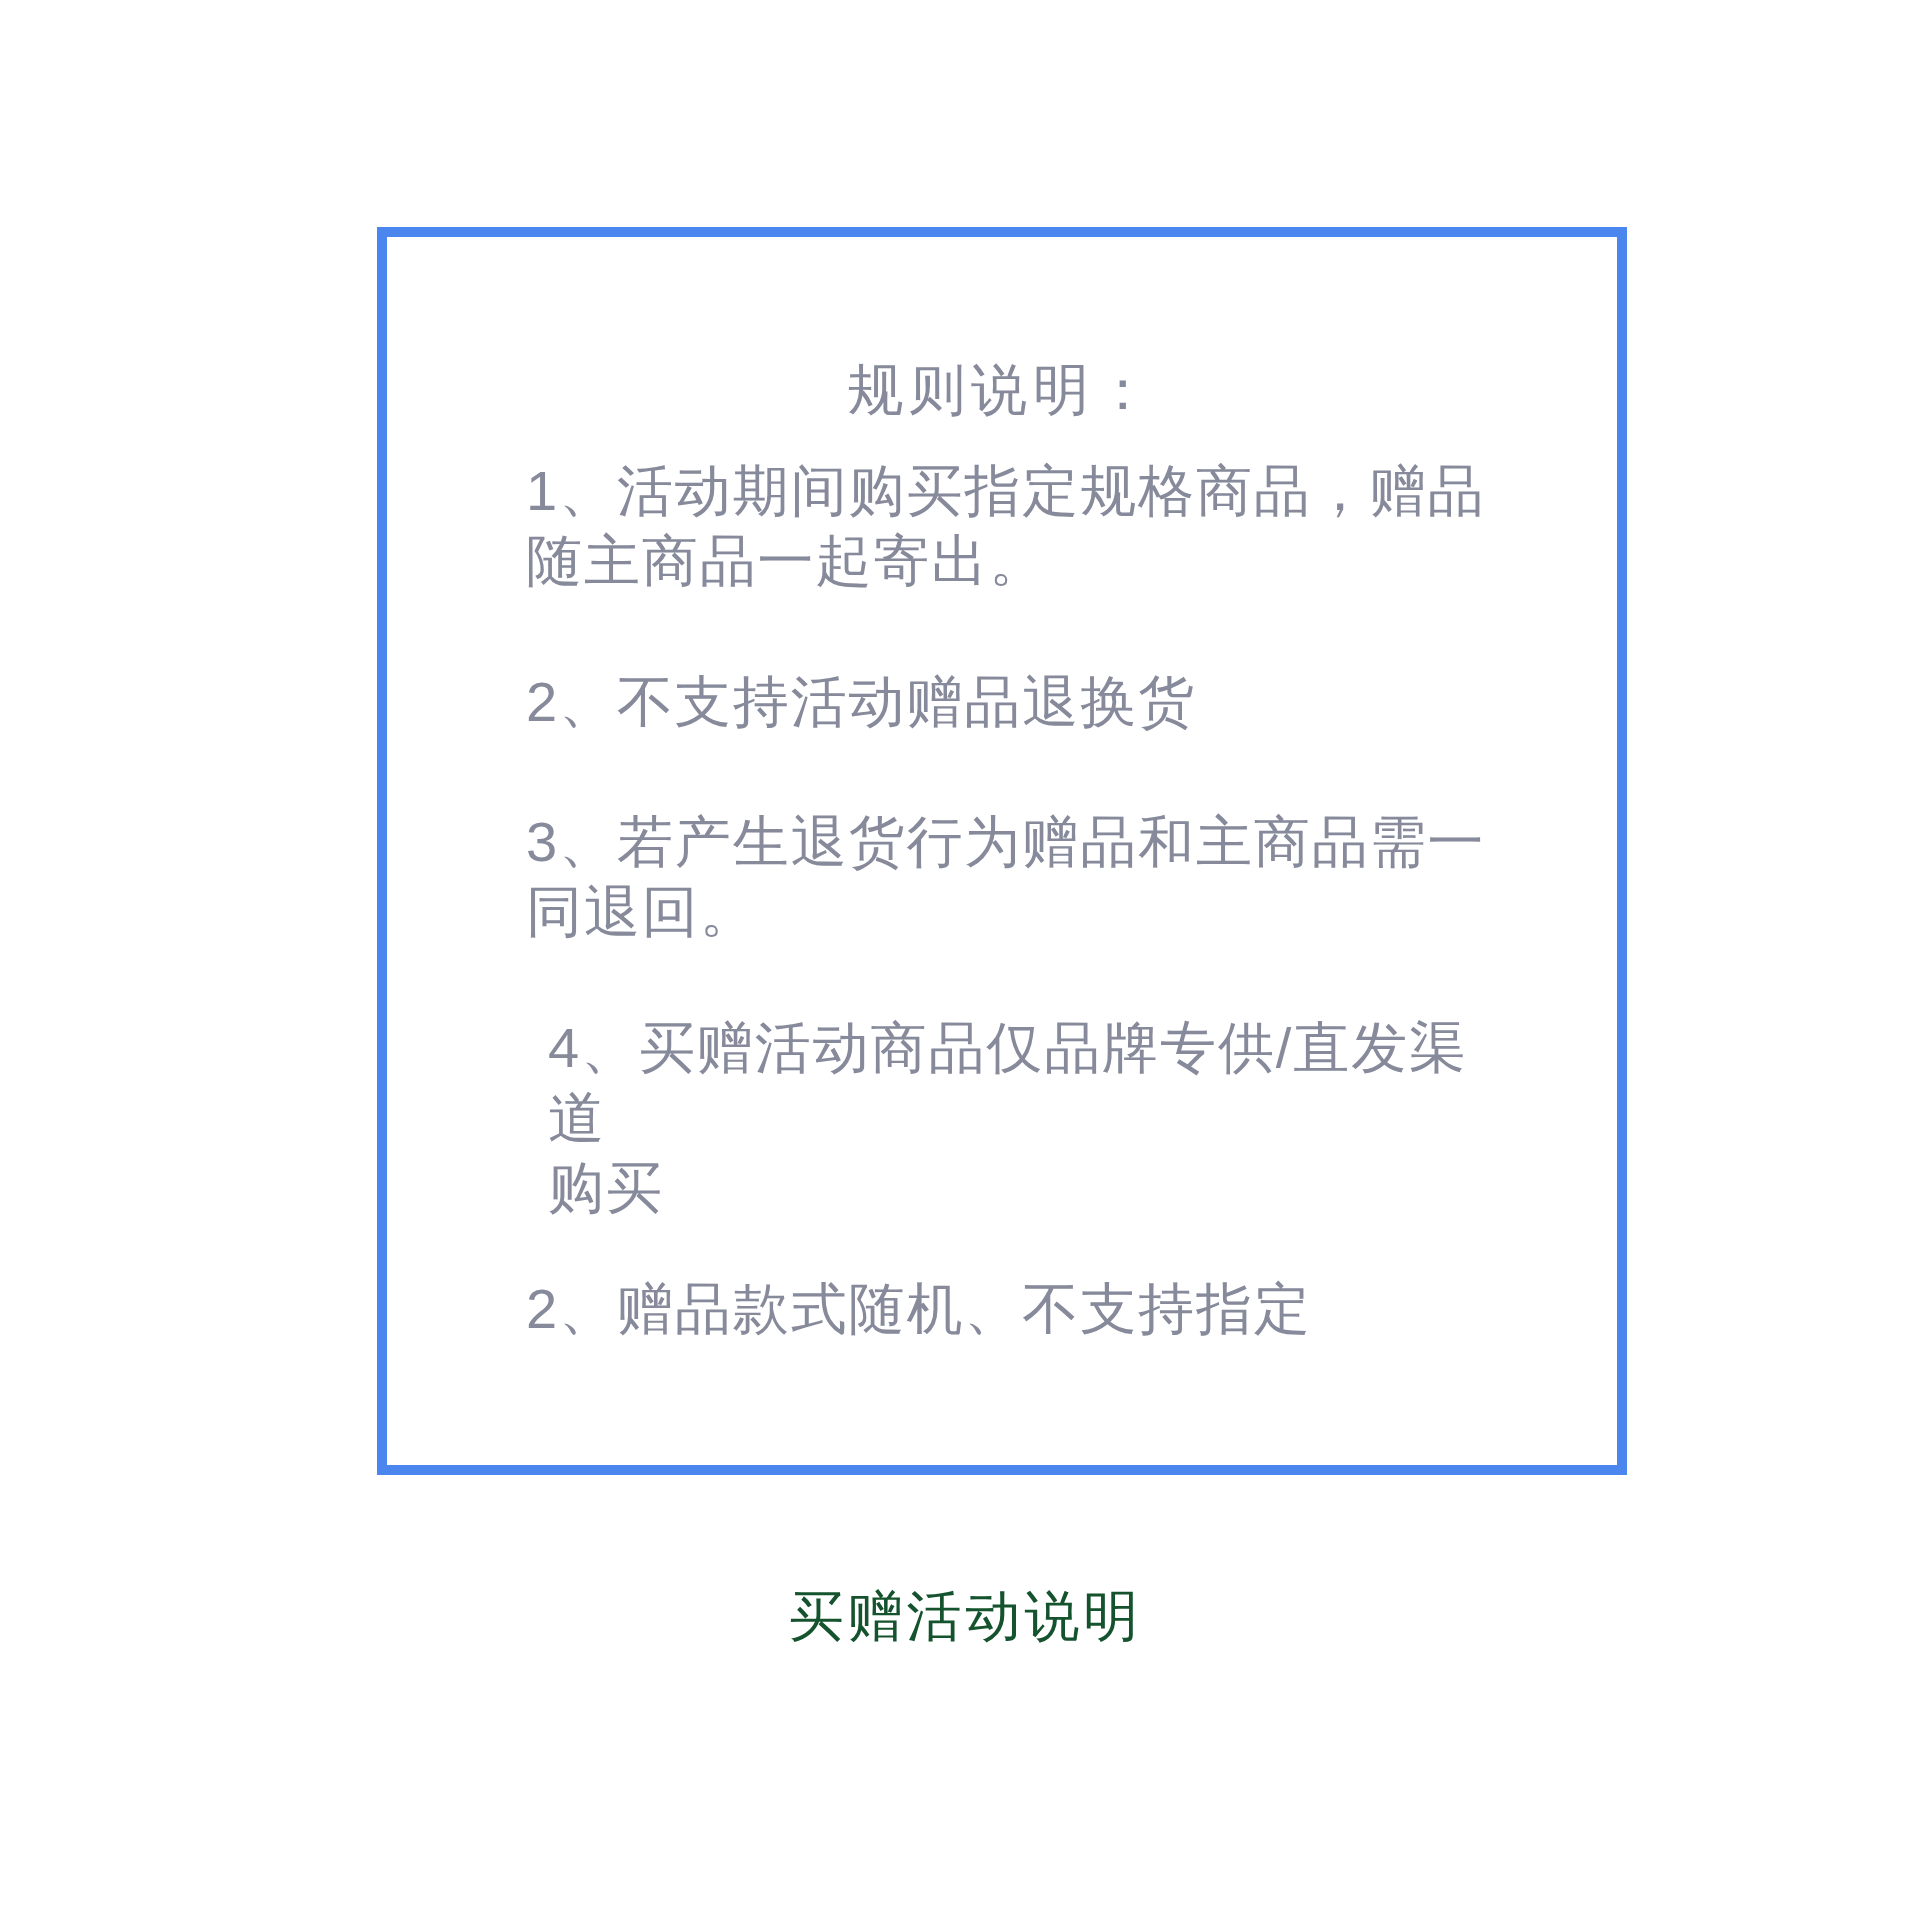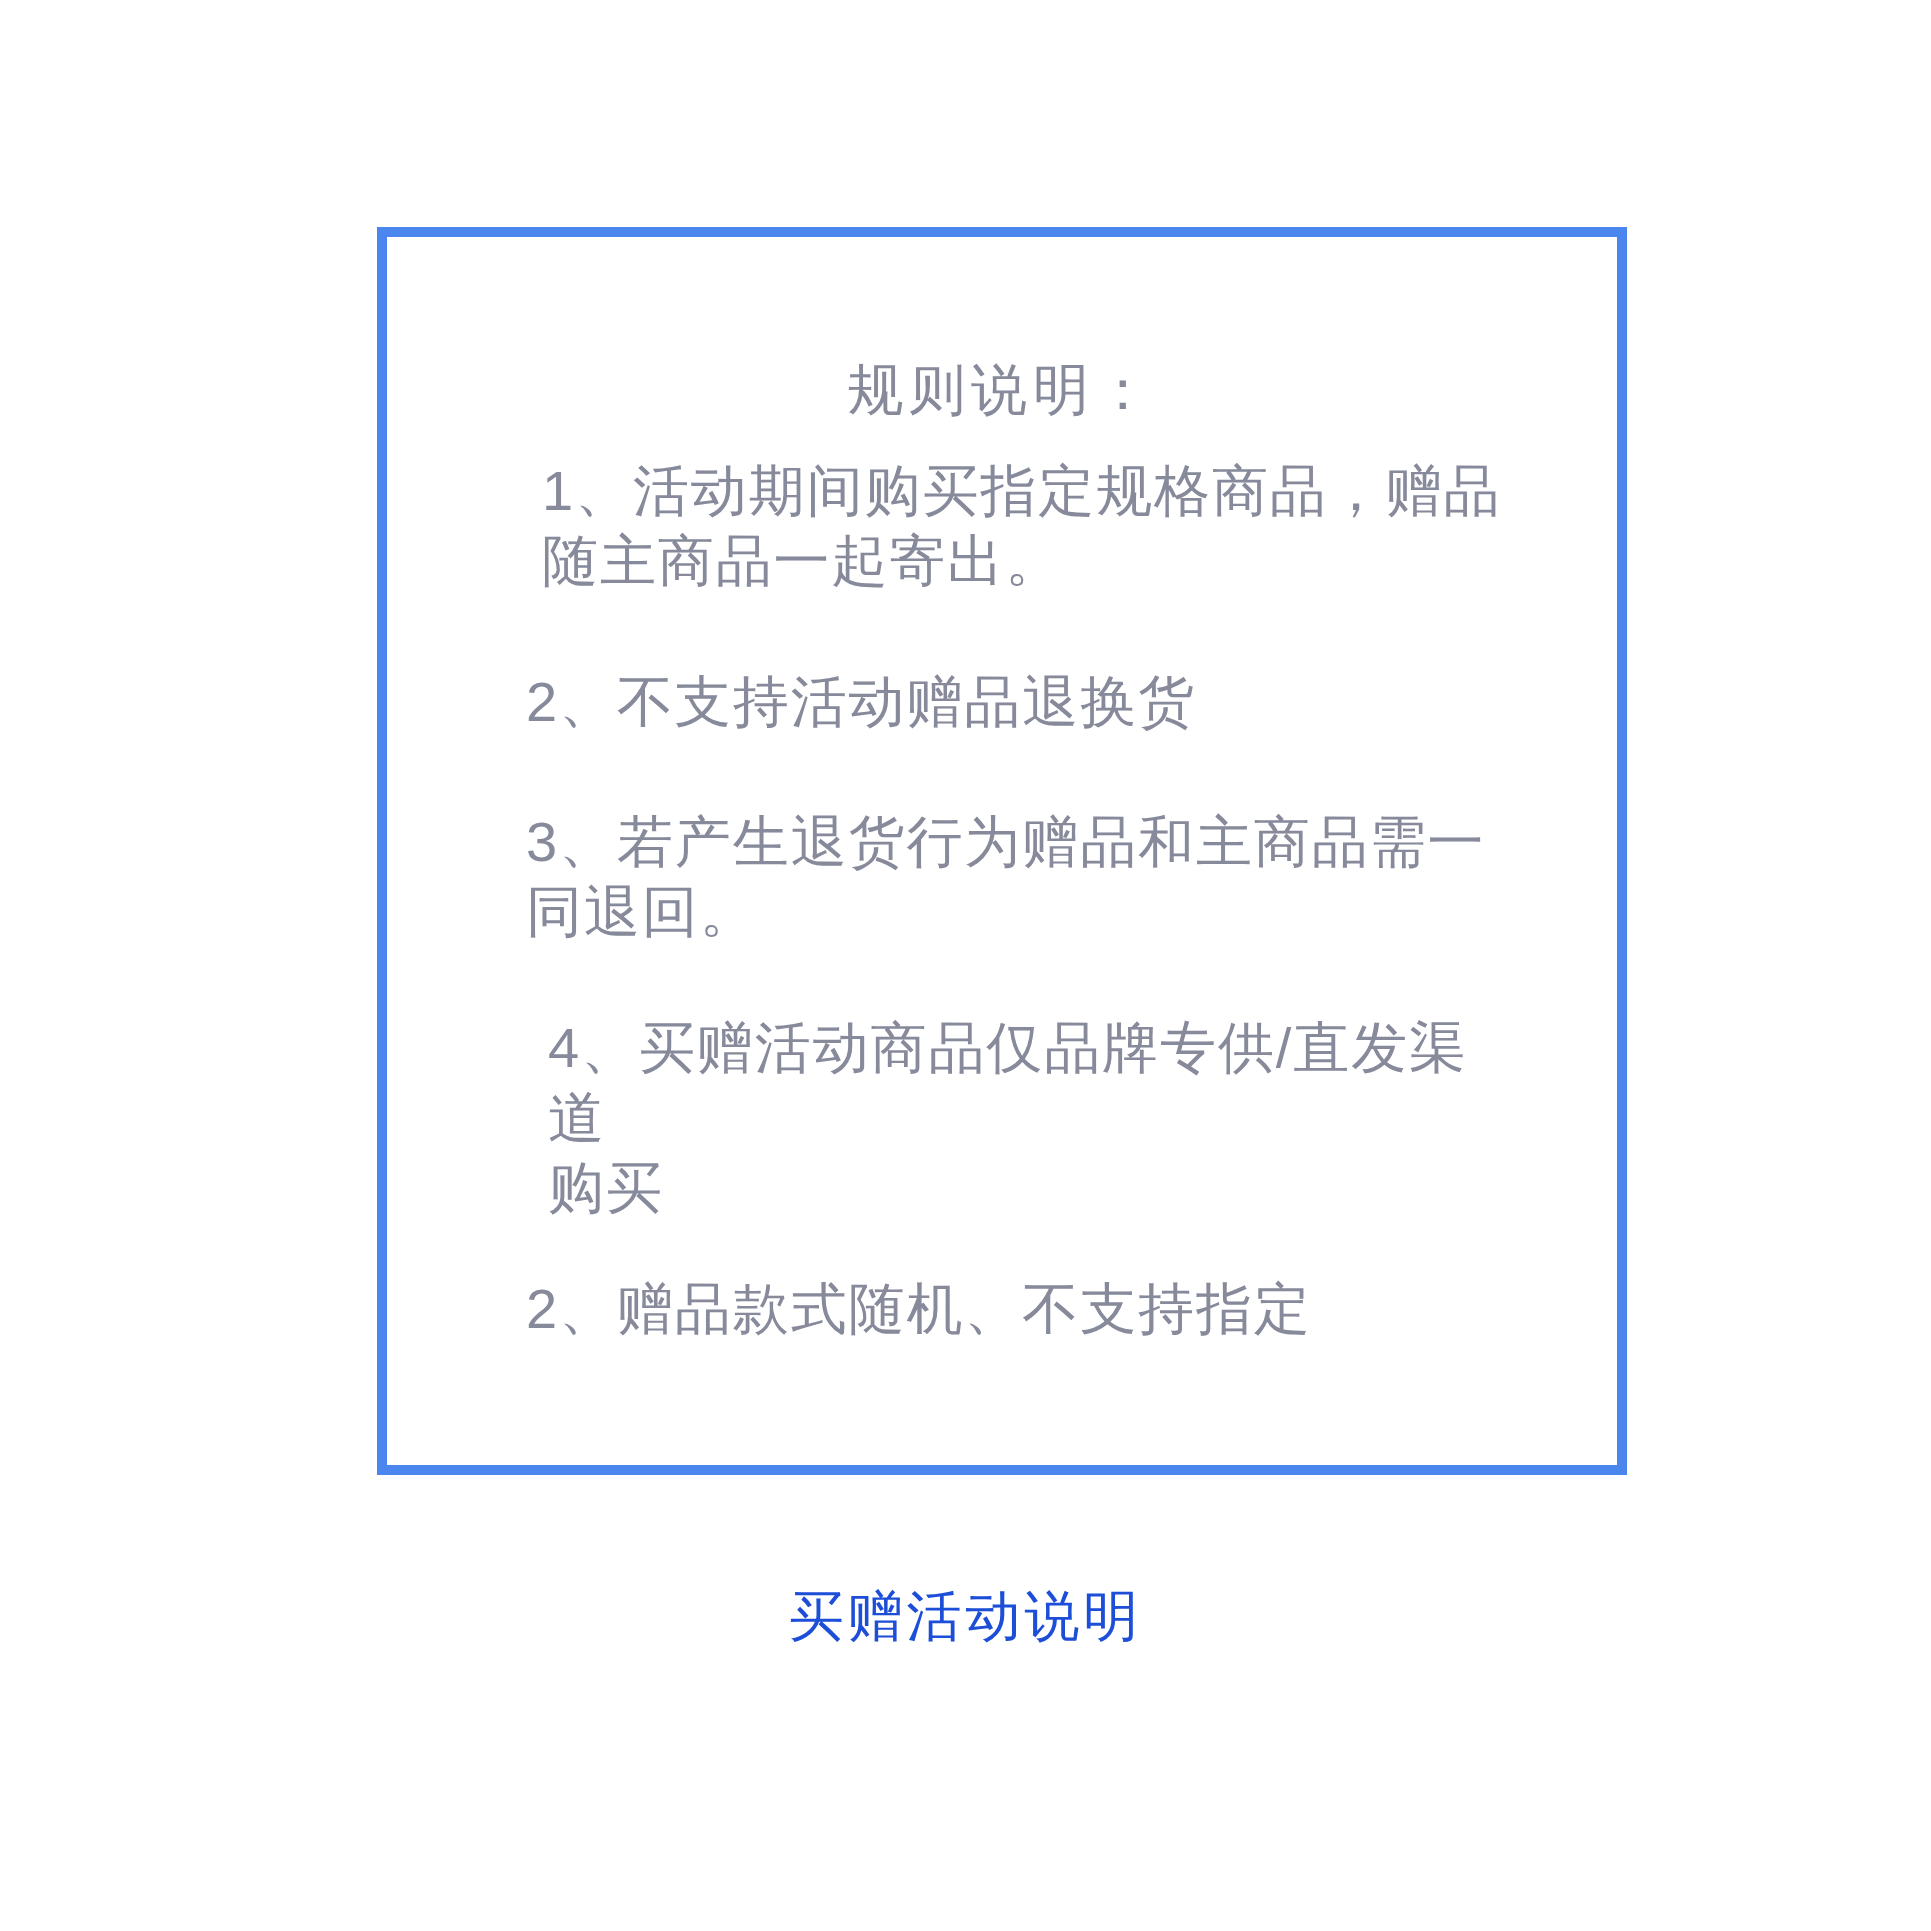--- a/index.html
+++ b/index.html
@@ -52,32 +52,32 @@
   .rules-items {
     margin: 0;
     padding: 0 97px 0 139px;
   }
   .rule-item {
     margin: 0;
     padding: 0;
     letter-spacing: 1.9px;
   }
   .rule-item .line { display: block; }
-  .rule-item-1 { margin-top: 31px; margin-left: 16px; }
+  .rule-item-1 { margin-top: 31px; }
   .rule-item-2 { margin-top: 71px; }
   .rule-item-3 { margin-top: 70px; }
   .rule-item-4 { margin-top: 66px; margin-left: 22px; }
   .rule-item-5 { margin-top: 51px; }
   .bottom-caption {
     position: absolute;
     left: 0;
     top: 1581px;
     width: 1931px;
     text-align: center;
-    color: #1d4ed8;
+    color: #14532d;
     font-size: 55px;
     font-weight: 500;
     line-height: 70px;
     letter-spacing: 3.9px;
   }
 </style>
 </head>
 <body>
 
 <div class="canvas">

